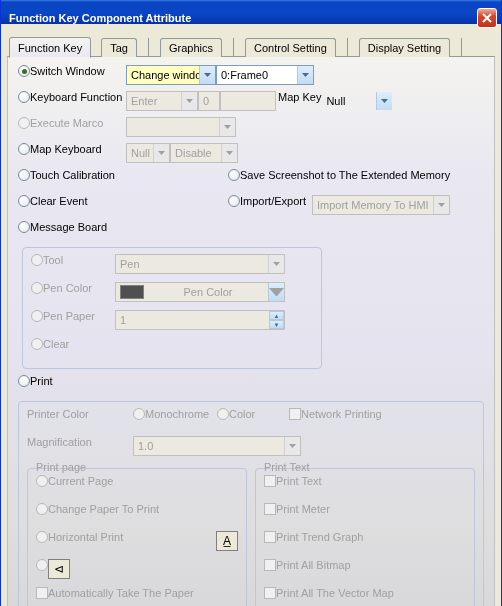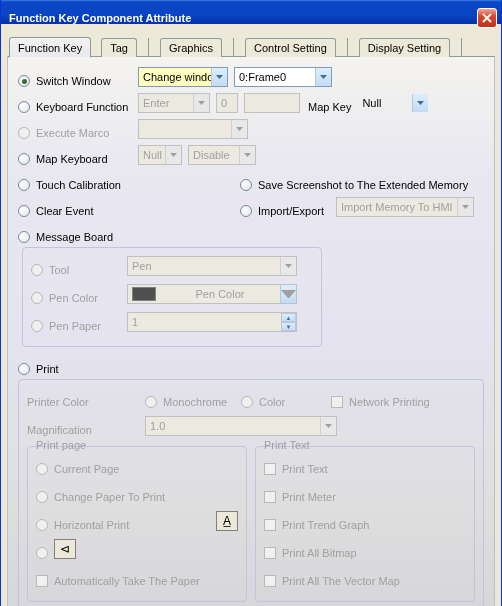--- a/index.html
+++ b/index.html
@@ -8,21 +8,21 @@
   .titlebar { height:24px; background: linear-gradient(to bottom,#3a80e8,#0a45c4 8%,#0a45c4 60%,#0831a8); color:white; font-size:13px; font-weight:bold; display:flex; align-items:center; padding:12px 4px 0 8px; }
   .titlebar .title { flex:1; }
   .closebtn { width:20px; height:20px; background:linear-gradient(to bottom,#f5a79c,#d9452b 40%,#c0341c); border:1px solid #fff; border-radius:3px; display:flex; align-items:center; justify-content:center; color:white; font-weight:bold; font-size:12px; cursor:pointer; }
   .client { padding:6px; display:flex; flex-direction:column; gap:0; }
   .fkpanel { background: linear-gradient(to bottom,#f4f3ef,#e9e8f1 20%,#e4e3ef 50%,#dededf 80%,#d6d5d9); border:1px solid #c0c0c0; }
   .tabs { height:22px; display:flex; align-items:flex-end; padding-left:2px; gap:10px; margin-top:4px; }
   .tab { padding:3px 8px 3px 8px; border:1px solid #919b9c; border-bottom:none; background:#ece9d8; border-radius:3px 3px 0 0; margin-right:0px; position:relative; top:1px; cursor:pointer; }
   .tab.active { background:linear-gradient(to bottom,#f4f3ef,#e9e8f1); z-index:2; border-bottom:1px solid #f4f3ef; margin-bottom:-1px; padding-top:4px; }
   .tabs .sep { border-left:1px solid #919b9c; height:18px; align-self:flex-end; margin:0 1px; }
   .body { padding:8px 10px 10px 10px; border-top:1px solid #919b9c; }
-  .row { display:flex; align-items:flex-end; min-height:22px; margin-bottom:4px; gap:6px; }
+  .row { display:flex; align-items:flex-start; min-height:22px; margin-bottom:4px; }
   .radio { width:12px; height:12px; border-radius:50%; border:1px solid #7a8a99; background:radial-gradient(circle at 35% 35%,#fff,#e0e6ec); flex:none; display:flex; align-items:center; justify-content:center; }
   .radio.checked::after { content:""; width:5px; height:5px; border-radius:50%; background:#3a6b2a; }
   .radio.disabled { border-color:#b8b8b8; background:#f0f0f0; }
   .check { width:12px; height:12px; border:1px solid #7a8a99; background:linear-gradient(to bottom,#fff,#e0e6ec); flex:none; }
   .check.disabled { border-color:#b8b8b8; background:#f0f0f0; }
   label { color:#000; }
   label.disabled { color:#a0a0a0; }
   .dropdown { height:20px; border:1px solid #7f9db9; background:#fff; display:flex; align-items:center; padding:0 0 0 4px; }
   .dropdown.yellow { background:#ffffbf; }
   .dropdown.disabled { background:#ece9e0; border-color:#c0c0c0; color:#a0a0a0; }
@@ -216,20 +216,24 @@
           <span class="radio disabled"></span>
           <label class="lblw2 disabled">Pen Paper</label>
           <div class="spin" style="width:170px">
             <span class="val">1</span>
             <span class="btns">
                 <div>▲</div>
                 <div>▼</div>
               </span>
           </div>
         </div>
+        <div class="row" style="margin-bottom:0">
+          <span class="radio disabled"></span>
+          <label class="disabled">Clear</label>
+        </div>
       </div>
 
       <div class="row" style="margin-bottom:0;margin-top:6px">
         <span class="radio"></span>
         <label>Print</label>
       </div>
 
       <div class="groupbox">
         <div class="row">
           <label class="disabled" style="width:88px">Printer Color</label>
@@ -238,21 +242,21 @@
           <label class="disabled" style="width:72px">Monochrome</label>
           <span class="radio disabled"></span>
           <label class="disabled" style="width:46px">Color</label>
           <span style="width:14px"></span>
           <span class="check disabled"></span>
           <label class="disabled">Network Printing</label>
         </div>
         <div class="row">
           <label class="disabled" style="width:88px">Magnification</label>
           <span style="width:18px"></span>
-          <div class="dropdown disabled" style="width:192px">
+          <div class="dropdown disabled" style="width:168px">
             <span class="val">1.0</span>
             <span class="arrow">
                 <svg viewBox="0 0 7 4">
                   <path d="M0 0 L3.5 4 L7 0 Z" fill="#a0a0a0"></path>
                 </svg>
               </span>
           </div>
         </div>
 
         <div class="printgroups">

